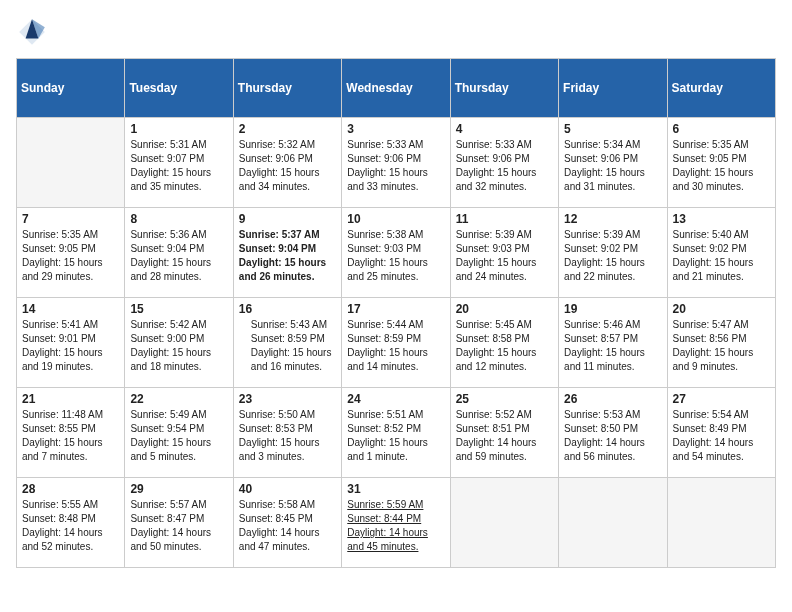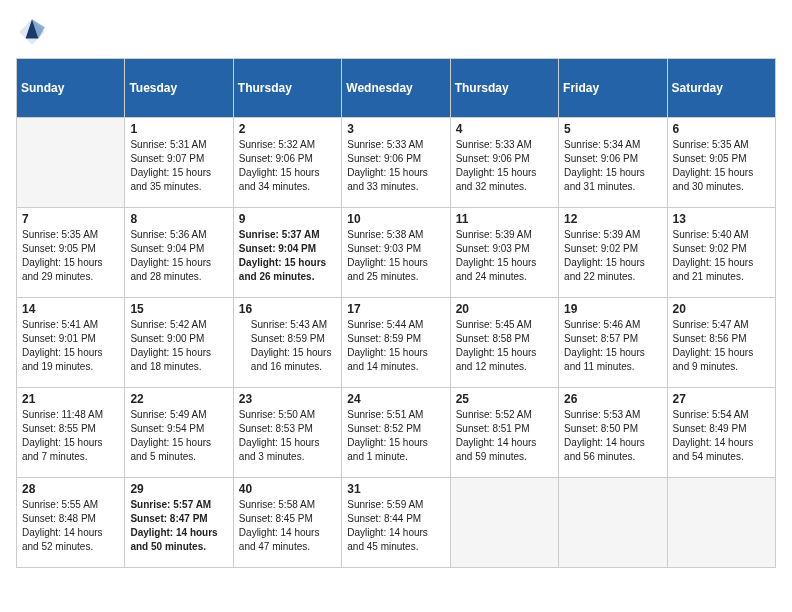--- a/index.html
+++ b/index.html
@@ -310,35 +310,35 @@
       <tr>
         <td>
           <span class="day-number">28</span>
           <div class="day-info" style="white-space: pre-line;">Sunrise: 5:55 AM
 Sunset: 8:48 PM
 Daylight: 14 hours
 and 52 minutes.</div>
         </td>
         <td>
           <span class="day-number">29</span>
-          <div class="day-info" style="white-space: pre-line; font-weight: bold;">Sunrise: 5:57 AM
+          <div class="day-info" style="white-space: pre-line;">Sunrise: 5:57 AM
 Sunset: 8:47 PM
 Daylight: 14 hours
 and 50 minutes.</div>
         </td>
         <td>
           <span class="day-number">40</span>
           <div class="day-info" style="white-space: pre-line;">Sunrise: 5:58 AM
 Sunset: 8:45 PM
 Daylight: 14 hours
 and 47 minutes.</div>
         </td>
         <td>
           <span class="day-number">31</span>
-          <div class="day-info" style="white-space: pre-line;">Sunrise: 5:59 AM
+          <div class="day-info" style="white-space: pre-line; text-decoration: underline;">Sunrise: 5:59 AM
 Sunset: 8:44 PM
 Daylight: 14 hours
 and 45 minutes.</div>
         </td>
         <td class="empty"></td>
         <td class="empty"></td>
         <td class="empty"></td>
       </tr>
     </tbody>
 </table>

